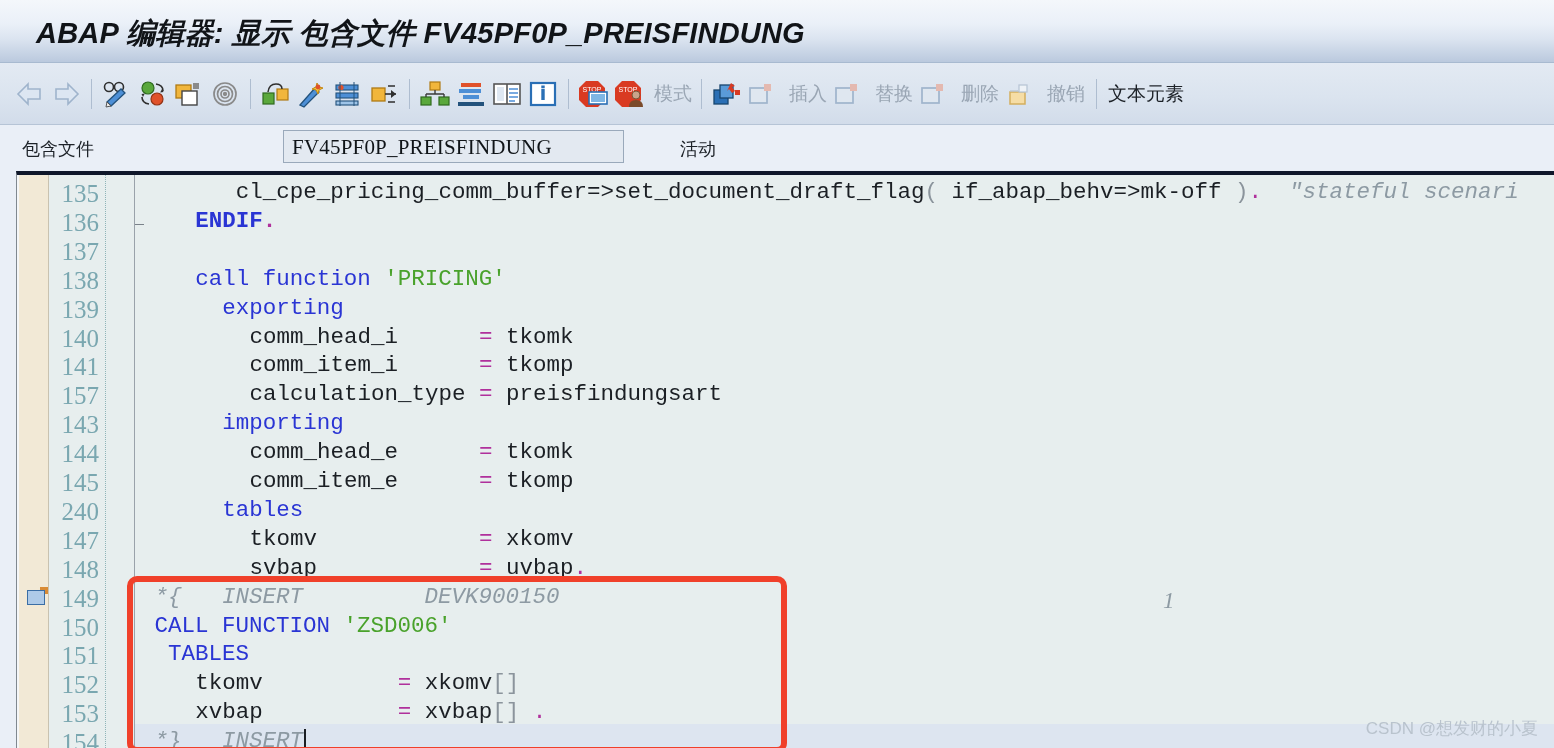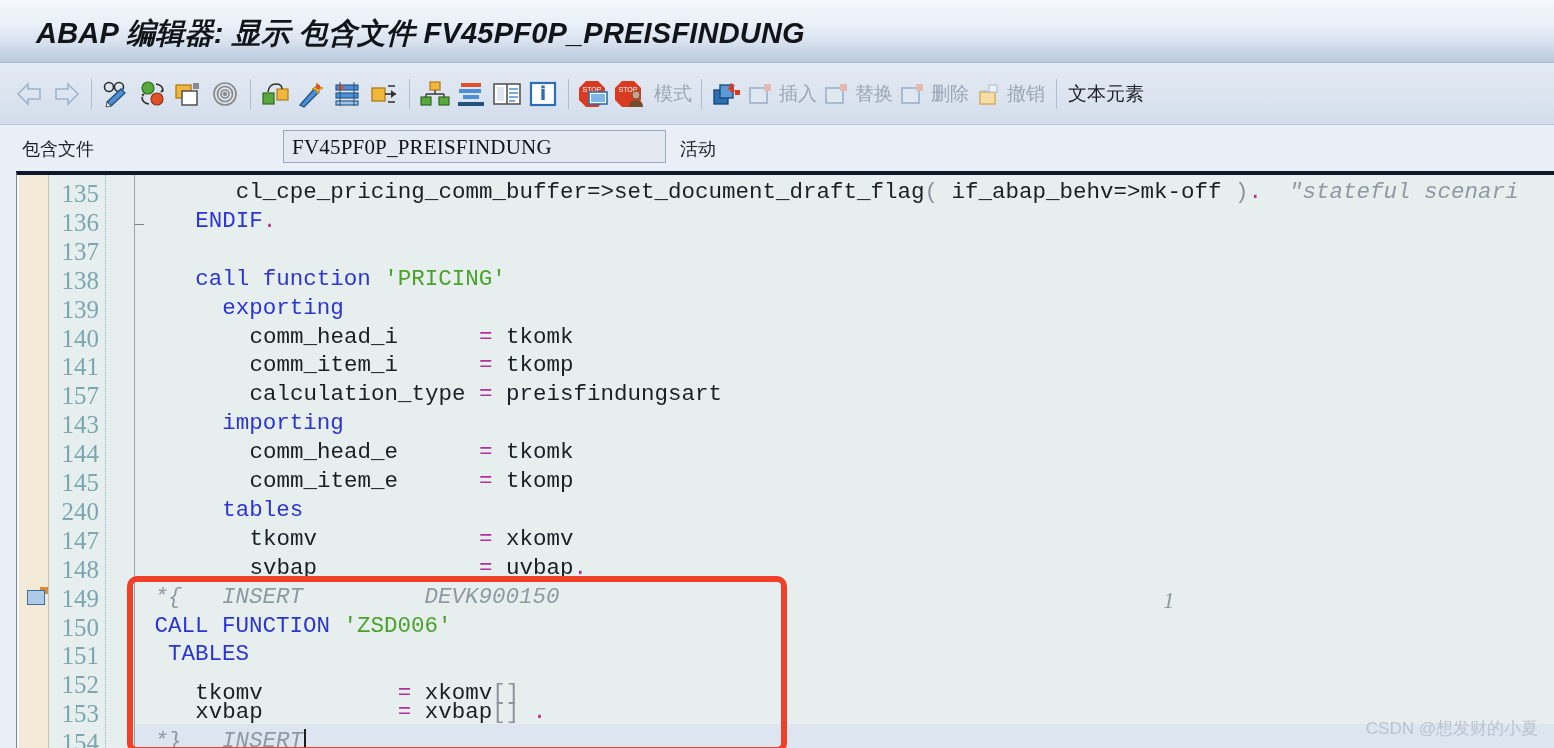--- a/index.html
+++ b/index.html
@@ -49,21 +49,21 @@
     display: flex;
     align-items: center;
     padding-left: 12px;
   }
   .tb-item {
     display: flex; align-items: center; justify-content: center;
     height: 46px; min-width: 36px;
     padding: 0 2px;
     box-sizing: border-box;
   }
-  .tb-item.with-label { padding: 0 4px 0 2px; gap: 2px; }
+  .tb-item.with-label { padding: 0 4px 0 2px; gap: 12px; }
   .tb-sep {
     width: 1px; height: 30px;
     background: #aebdd0;
     margin: 0 7px;
   }
   .tb-label {
     font-family: "Liberation Sans", sans-serif;
     font-size: 19px;
     color: #9aa6b4;
     white-space: nowrap;
@@ -79,21 +79,21 @@
     background: #eaeff7;
   }
   .sub-label {
     position: absolute; left: 22px; top: 12px;
     font-size: 18px; color: #1d2228;
     font-family: "Liberation Sans", sans-serif;
     white-space: nowrap;
   }
   .sub-input {
     position: absolute; left: 283px; top: 5px;
-    width: 383px; height: 33px;
+    width: 341px; height: 33px;
     background: #e3e9f1;
     border: 1px solid #9aa9bb;
     box-sizing: border-box;
     font-family: "Liberation Serif", serif;
     font-size: 21px;
     color: #101418;
     padding: 1px 0 0 8px;
     outline: none;
     letter-spacing: 0.2px;
   }
@@ -464,37 +464,37 @@
         <div class="ln" style="top: 410.6px;">149</div>
         <div class="ln" style="top: 439.5px;">150</div>
         <div class="ln" style="top: 468.4px;">151</div>
         <div class="ln" style="top: 497.3px;">152</div>
         <div class="ln" style="top: 526.2px;">153</div>
         <div class="ln" style="top: 555.1px;">154</div>
       </div>
     <div class="foldmargin"></div>
     <div class="code-area" id="codearea">
         <div class="cline" style="top: 6px; left: 100.85px;"><span>cl_cpe_pricing_comm_buffer=&gt;set_document_draft_flag</span><span class="br">(</span><span> if_abap_behv=&gt;mk-off </span><span class="br">)</span><span class="op">.</span><span>  </span><span class="cm">"stateful scenari</span></div>
-        <div class="cline" style="top: 34.9px; left: 60.2px;"><span class="k">ENDIF</span><span class="op">.</span></div>
+        <div class="cline" style="top: 34.9px; left: 60.2px; font-weight: bold;"><span class="k">ENDIF</span><span class="op">.</span></div>
         <div class="cline" style="top: 63.8px; left: 6px;"></div>
         <div class="cline" style="top: 92.7px; left: 60.2px;"><span class="k">call function </span><span class="s">'PRICING'</span></div>
         <div class="cline" style="top: 121.6px; left: 87.3px;"><span class="k">exporting</span></div>
         <div class="cline" style="top: 150.5px; left: 114.4px;"><span>comm_head_i      </span><span class="op">=</span><span> tkomk</span></div>
         <div class="cline" style="top: 208.3px; left: 114.4px;"><span>calculation_type </span><span class="op">=</span><span> preisfindungsart</span></div>
         <div class="cline" style="top: 179.4px; left: 114.4px;"><span>comm_item_i      </span><span class="op">=</span><span> tkomp</span></div>
         <div class="cline" style="top: 237.2px; left: 87.3px;"><span class="k">importing</span></div>
         <div class="cline" style="top: 266.1px; left: 114.4px;"><span>comm_head_e      </span><span class="op">=</span><span> tkomk</span></div>
         <div class="cline" style="top: 295px; left: 114.4px;"><span>comm_item_e      </span><span class="op">=</span><span> tkomp</span></div>
         <div class="cline" style="top: 323.9px; left: 87.3px;"><span class="k">tables</span></div>
         <div class="cline" style="top: 352.8px; left: 114.4px;"><span>tkomv            </span><span class="op">=</span><span> xkomv</span></div>
         <div class="cline" style="top: 381.7px; left: 114.4px;"><span>svbap            </span><span class="op">=</span><span> uvbap</span><span class="op">.</span></div>
         <div class="cline" style="top: 410.6px; left: 19.55px;"><span class="cm">*{   INSERT         DEVK900150</span></div>
         <div class="cline" style="top: 439.5px; left: 19.55px;"><span class="k">CALL FUNCTION </span><span class="s">'ZSD006'</span></div>
         <div class="cline" style="top: 468.4px; left: 33.1px;"><span class="k">TABLES</span></div>
-        <div class="cline" style="top: 497.3px; left: 60.2px; margin-top: 10px;"><span>tkomv          </span><span class="op">=</span><span> xkomv</span><span class="br">[]</span></div>
+        <div class="cline" style="top: 497.3px; left: 60.2px;"><span>tkomv          </span><span class="op">=</span><span> xkomv</span><span class="br">[]</span></div>
         <div class="cline" style="top: 526.2px; left: 60.2px;"><span>xvbap          </span><span class="op">=</span><span> xvbap</span><span class="br">[]</span><span> </span><span class="op">.</span></div>
         <div class="cur-line-bg" style="top: 549.1px;"></div>
         <div class="cline" style="top: 555.1px; left: 19.55px;"><span class="cm">*}   INSERT</span></div>
         <div class="cline" style="top: 584px; left: 6px;"></div>
         <div class="marker-num" style="top: 412.6px; left: 1028px;">1</div>
         <div class="caret" style="top: 554.1px; left: 168.6px;"></div>
       </div>
     <div class="red-box" id="redbox" style="left: 110px; top: 400.6px; width: 660px; height: 177.4px;"></div>
   <div class="fold-mark" style="top: 48.9px;"></div>
     </div>

